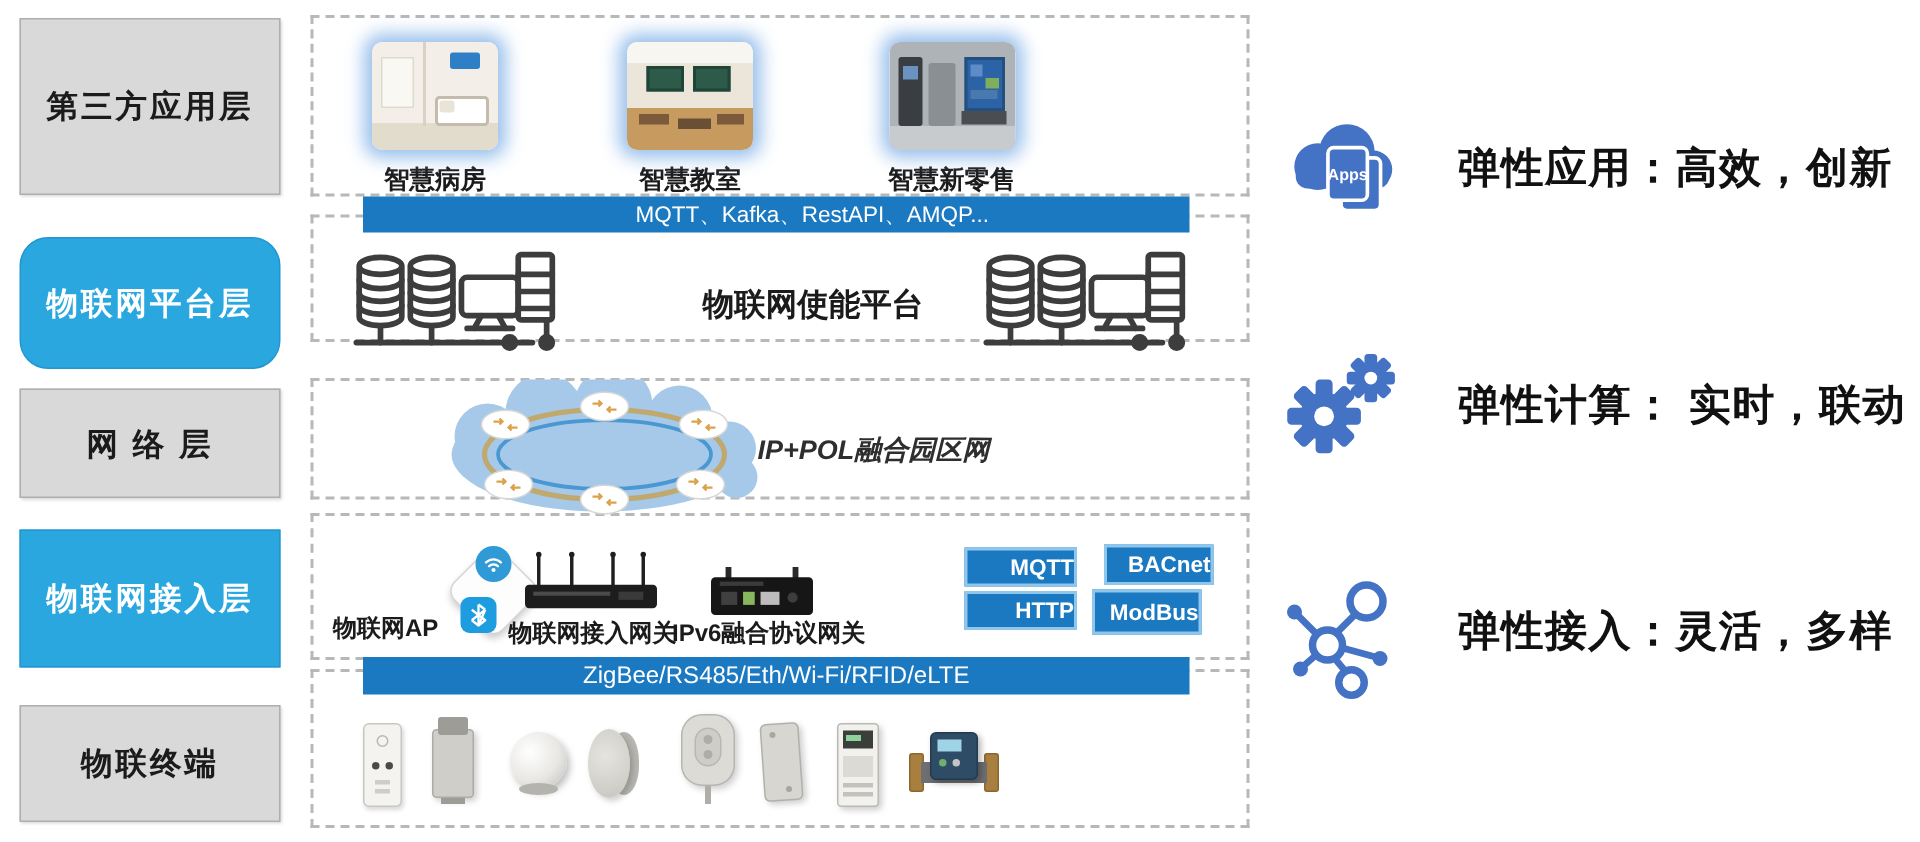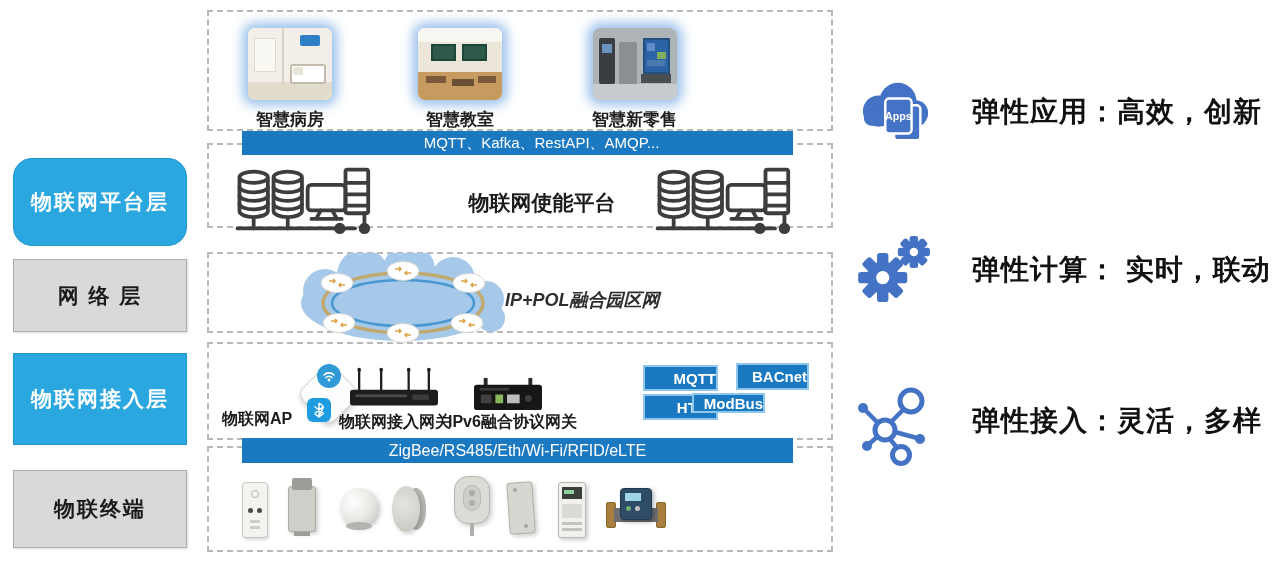--- a/index.html
+++ b/index.html
@@ -39,20 +39,23 @@
 
   
   .dev { position:absolute; }
   .d-body { position:absolute; }
 </style>
 </head>
 <body>
 
 <div id="stage">
 
+  <div class="layer-label layer-gray" style="top:12px;height:118px;">
+    <span>第三方应用层</span>
+  </div>
   <div class="layer-label layer-blue" style="top:158px;height:88px;border-radius:19px;">
     <span>物联网平台层</span>
   </div>
   <div class="layer-label layer-gray" style="top:259px;height:73px;">
     <span>网 络 层</span>
   </div>
   <div class="layer-label layer-blue" style="top:353px;height:92px;">
     <span>物联网接入层</span>
   </div>
   <div class="layer-label layer-gray" style="top:470px;height:78px;">
@@ -249,21 +252,21 @@
 
   <div class="chip" style="left:643px;top:365px;width:75px;height:26px;">
     <span>MQTT</span>
   </div>
   <div class="chip" style="left:736px;top:363px;width:73px;height:27px;">
     <span>BACnet</span>
   </div>
   <div class="chip" style="left:643px;top:394px;width:75px;height:26px;">
     <span>HTTP</span>
   </div>
-  <div class="chip" style="left:692px;top:393px;width:73px;height:20px;padding-left:20px;">
+  <div class="chip" style="left:728px;top:393px;width:73px;height:30px;padding-left:20px;">
     <span>ModBus</span>
   </div>
 
   <div class="blue-bar" style="top:438px;height:25px;font-size:16px;">
     <span>ZigBee/RS485/Eth/Wi-Fi/RFID/eLTE</span>
   </div>
 
   <div class="dev" style="left:242px;top:482px;width:26px;height:56px;">
     <div class="d-body" style="left:0;top:0;width:26px;height:56px;background:#f4f3f0;border:1px solid #c9c7c2;border-radius:4px;box-shadow:1px 2px 3px rgba(0,0,0,.15);"></div>
     <div class="d-body" style="left:9px;top:8px;width:8px;height:8px;border:1.5px solid #b9b7b2;border-radius:50%;"></div>

